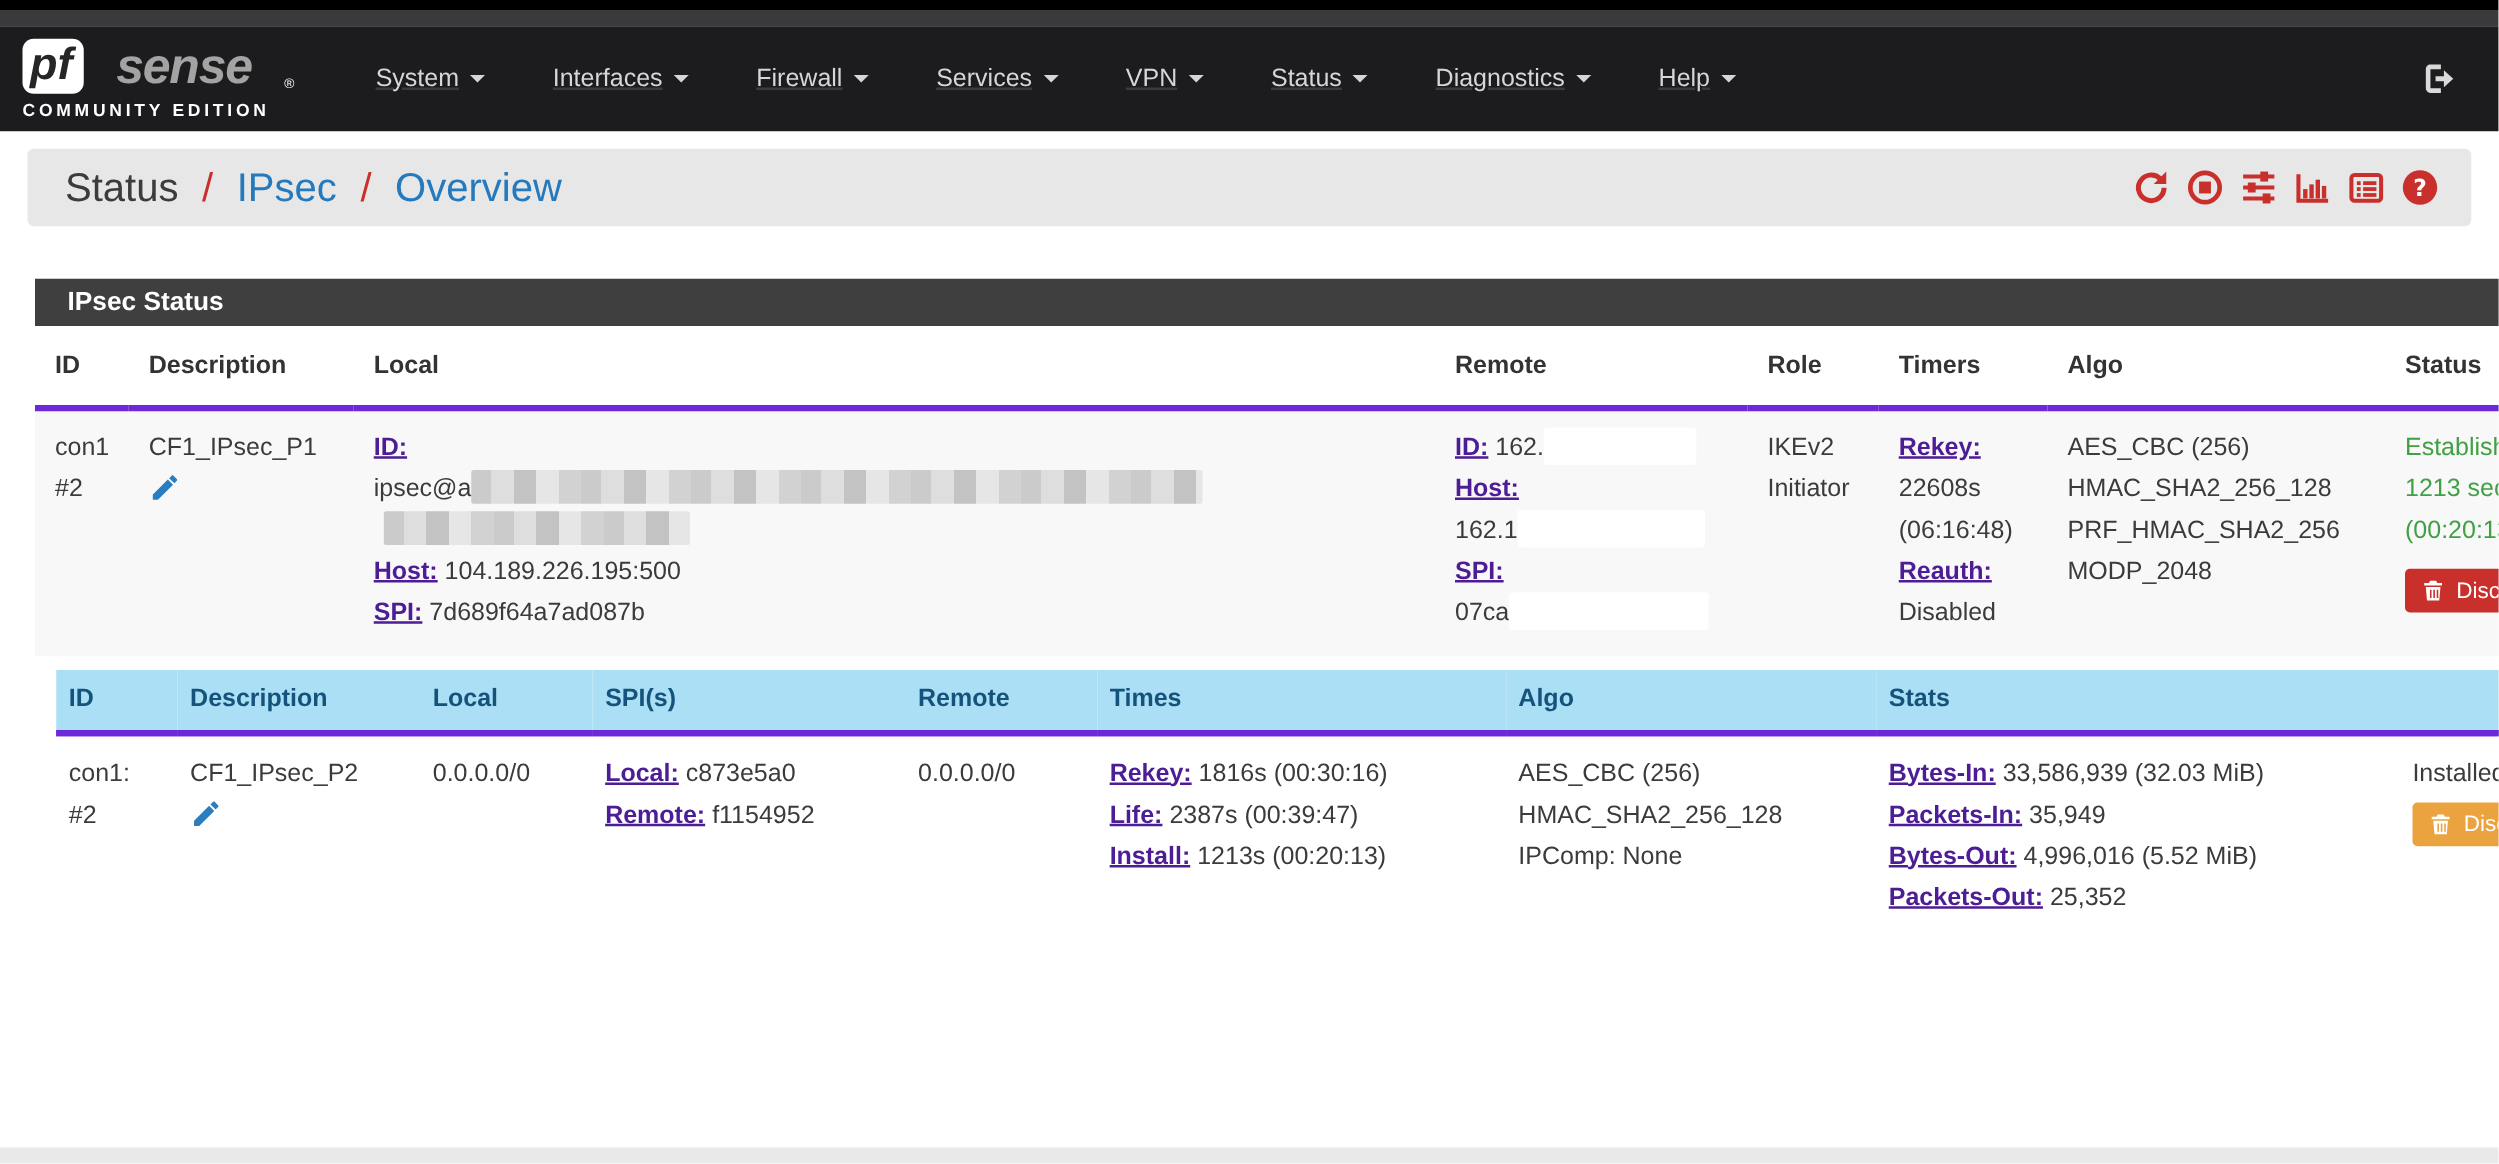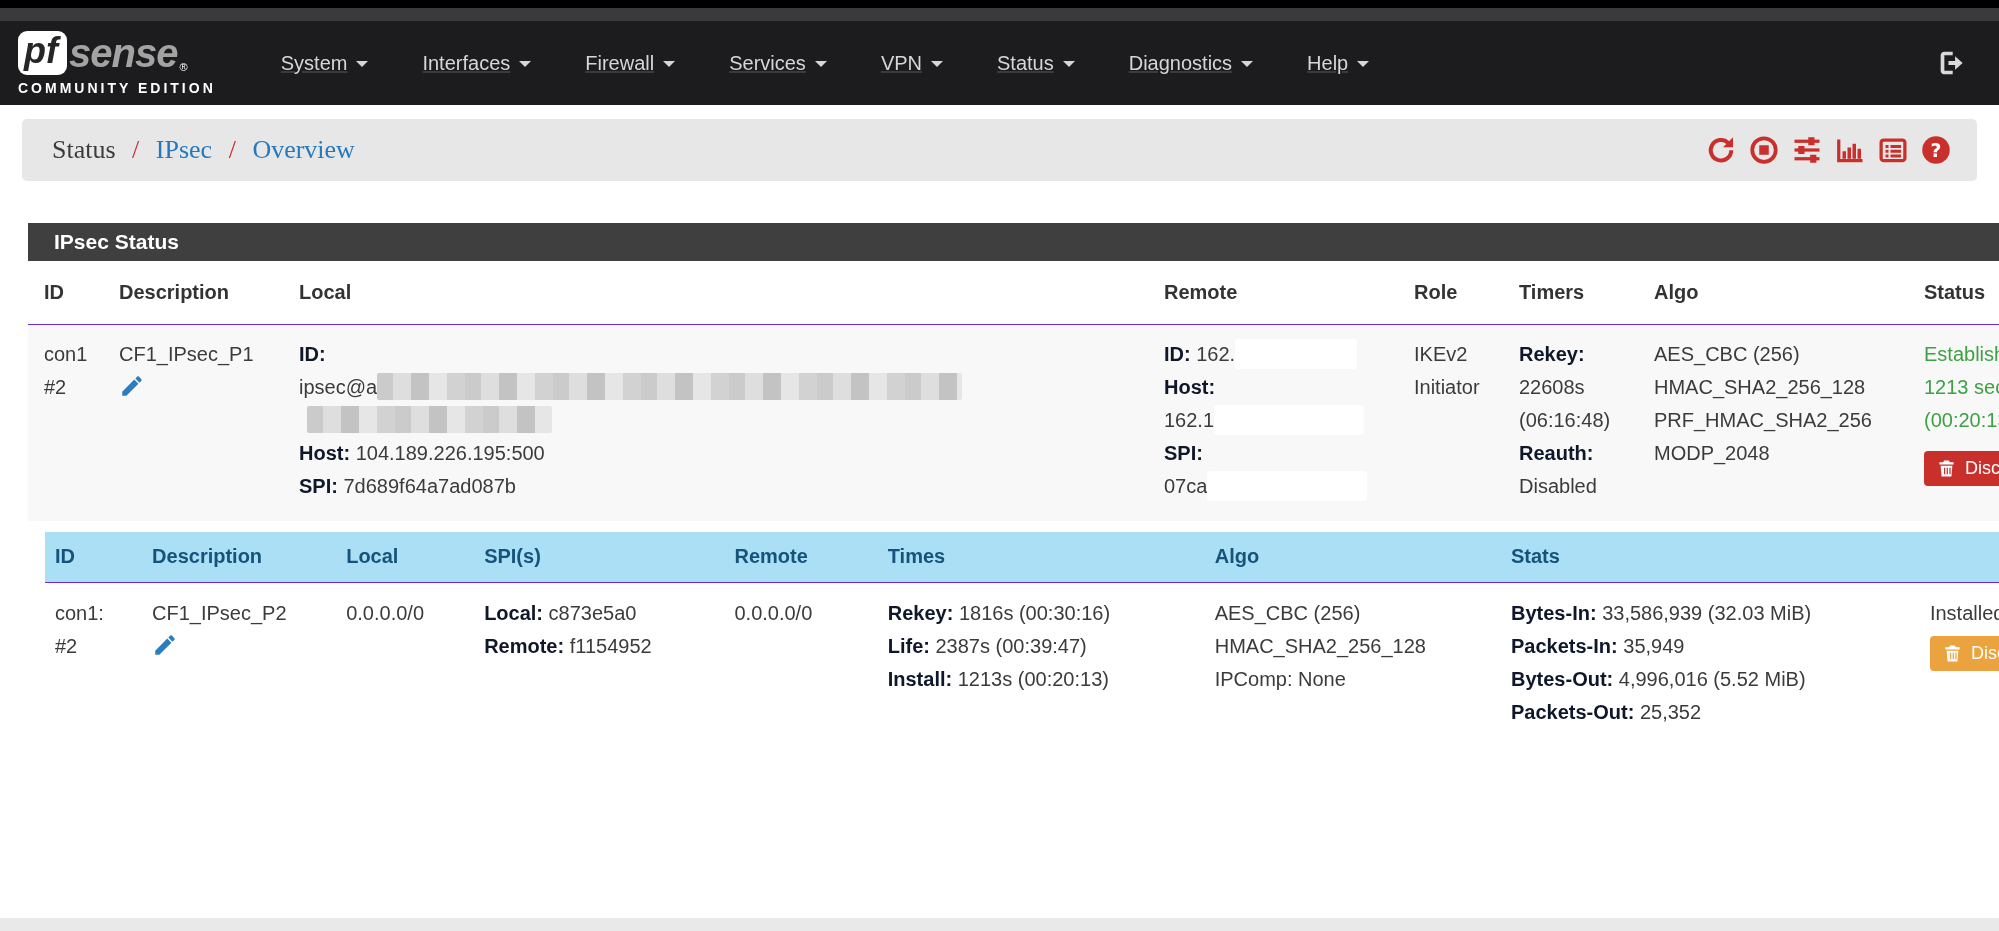--- a/index.html
+++ b/index.html
@@ -5,60 +5,60 @@
   * { margin:0; padding:0; box-sizing:border-box; }
   html,body { background:#ffffff; }
   body { font-family:"Liberation Sans", sans-serif; color:#3b3b3b; }
   .viewport { position:relative; width:1999px; height:931px; overflow:hidden; background:#fff; }
 
   
   .strip-black { height:8px; background:#000; }
   .strip-grey  { height:13px; background:#3a3a3c; }
   .navbar { height:84px; background:#1c1c1e; display:flex; align-items:center; padding:0 30px 0 18px; }
   .brand { display:flex; flex-direction:column; cursor:pointer; margin-right:38px; }
-  .brand-row { display:flex; align-items:center; }
+  .brand-row { display:flex; align-items:center;gap:24px; }
   .pf-badge { background:#fff; color:#262626; font-weight:bold; font-style:italic; font-size:36px;
               border-radius:9px; padding:2px 9px 6px 6px; line-height:1; }
   .brand-sense { color:#a3a3a3; font-weight:bold; font-style:italic; font-size:40px; letter-spacing:-1px; line-height:1; margin-left:2px; }
   .brand-reg { color:#fff; font-size:11px; align-self:flex-end; margin:0 0 2px 2px; }
   .brand-sub { color:#fff; font-size:14px; font-weight:bold; letter-spacing:3px; margin-top:5px; }
   .menu { display:flex; flex:1;text-decoration:underline; }
   .menu-item { color:#d6d6d6; font-size:20px; padding:10px 27px; cursor:pointer; white-space:nowrap; }
   .caret { display:inline-block; width:0; height:0; border-left:6px solid transparent; border-right:6px solid transparent;
            border-top:6px solid #d6d6d6; margin-left:9px; vertical-align:middle; }
   .signout { margin-left:auto; cursor:pointer; display:flex; align-items:center; }
 
   
   .breadcrumb-bar { margin:14px 22px 0 22px; background:#e7e7e7; border-radius:5px; height:62px;
                     display:flex; align-items:center; padding:0 26px 0 30px; }
-  .crumbs { font-size:26px;font-family:Liberation Serif, serif; }
+  .crumbs { font-size:32px; }
   .crumb-static { color:#3c3c3c; }
   .crumb-sep { color:#c9302c; margin:0 10px; }
   .crumb-link { color:#2579bd; cursor:pointer; text-decoration:none; }
   .bc-actions { margin-left:auto; display:flex; align-items:center; gap:13px; }
   .bc-actions svg { display:block; cursor:pointer; }
 
   
   .tabs { margin:98px 0 0 28px; }
   .tab { display:inline-block; font-size:21px; color:#b8423c; padding:0 24px 18px 24px; cursor:pointer; }
   .tab.active { border-bottom:13px solid #bf3934; }
   .tab + .tab { margin-left:12px; }
 
   
   .panel { margin:42px 0 0 28px; width:2060px; }
   .panel-heading { background:#3f3f3f; color:#fff; font-size:21px; font-weight:bold; height:38px;
                    display:flex; align-items:center; padding:0 26px; }
   table { border-collapse:collapse; table-layout:fixed; }
   .main-table { width:2060px; background:#fff; }
   .main-table th { text-align:left; font-size:20px; font-weight:bold; color:#333;
-                   padding:20px 8px 20px 16px; border-bottom:1px solid #6d28d9; background:#fff; }
+                   padding:20px 8px 20px 16px; border-bottom:5px solid #6d28d9; background:#fff; }
   .main-table td { vertical-align:top; font-size:20px; line-height:33px;
                    padding:13px 8px 18px 16px; background:#f8f8f8; }
   .main-table td.subrow-cell { background:#fff; padding:11px 0 0 17px; }
-  b { color:#0f172a; }
+  b { color:#4c1d95;text-decoration:underline; }
 
   
   .redact-pixel { display:inline-block; height:27px; vertical-align:middle; border-radius:2px; margin-top:-4px;
      background:repeating-linear-gradient(90deg,#cbcbcb 0 16px,#dedede 16px 34px,#c3c3c3 34px 52px,#e6e6e6 52px 70px,#d2d2d2 70px 88px); }
   .redact-white { display:inline-block; height:30px; vertical-align:middle; margin-top:-4px; background:#fff; border-radius:3px; }
 
   .edit-icon { display:inline-block; margin-top:2px; cursor:pointer; }
 
   .status-green span { display:block; color:#3fa044; }
   .btn { display:inline-flex; align-items:center; gap:9px; border:none; border-radius:4px; color:#fff;

